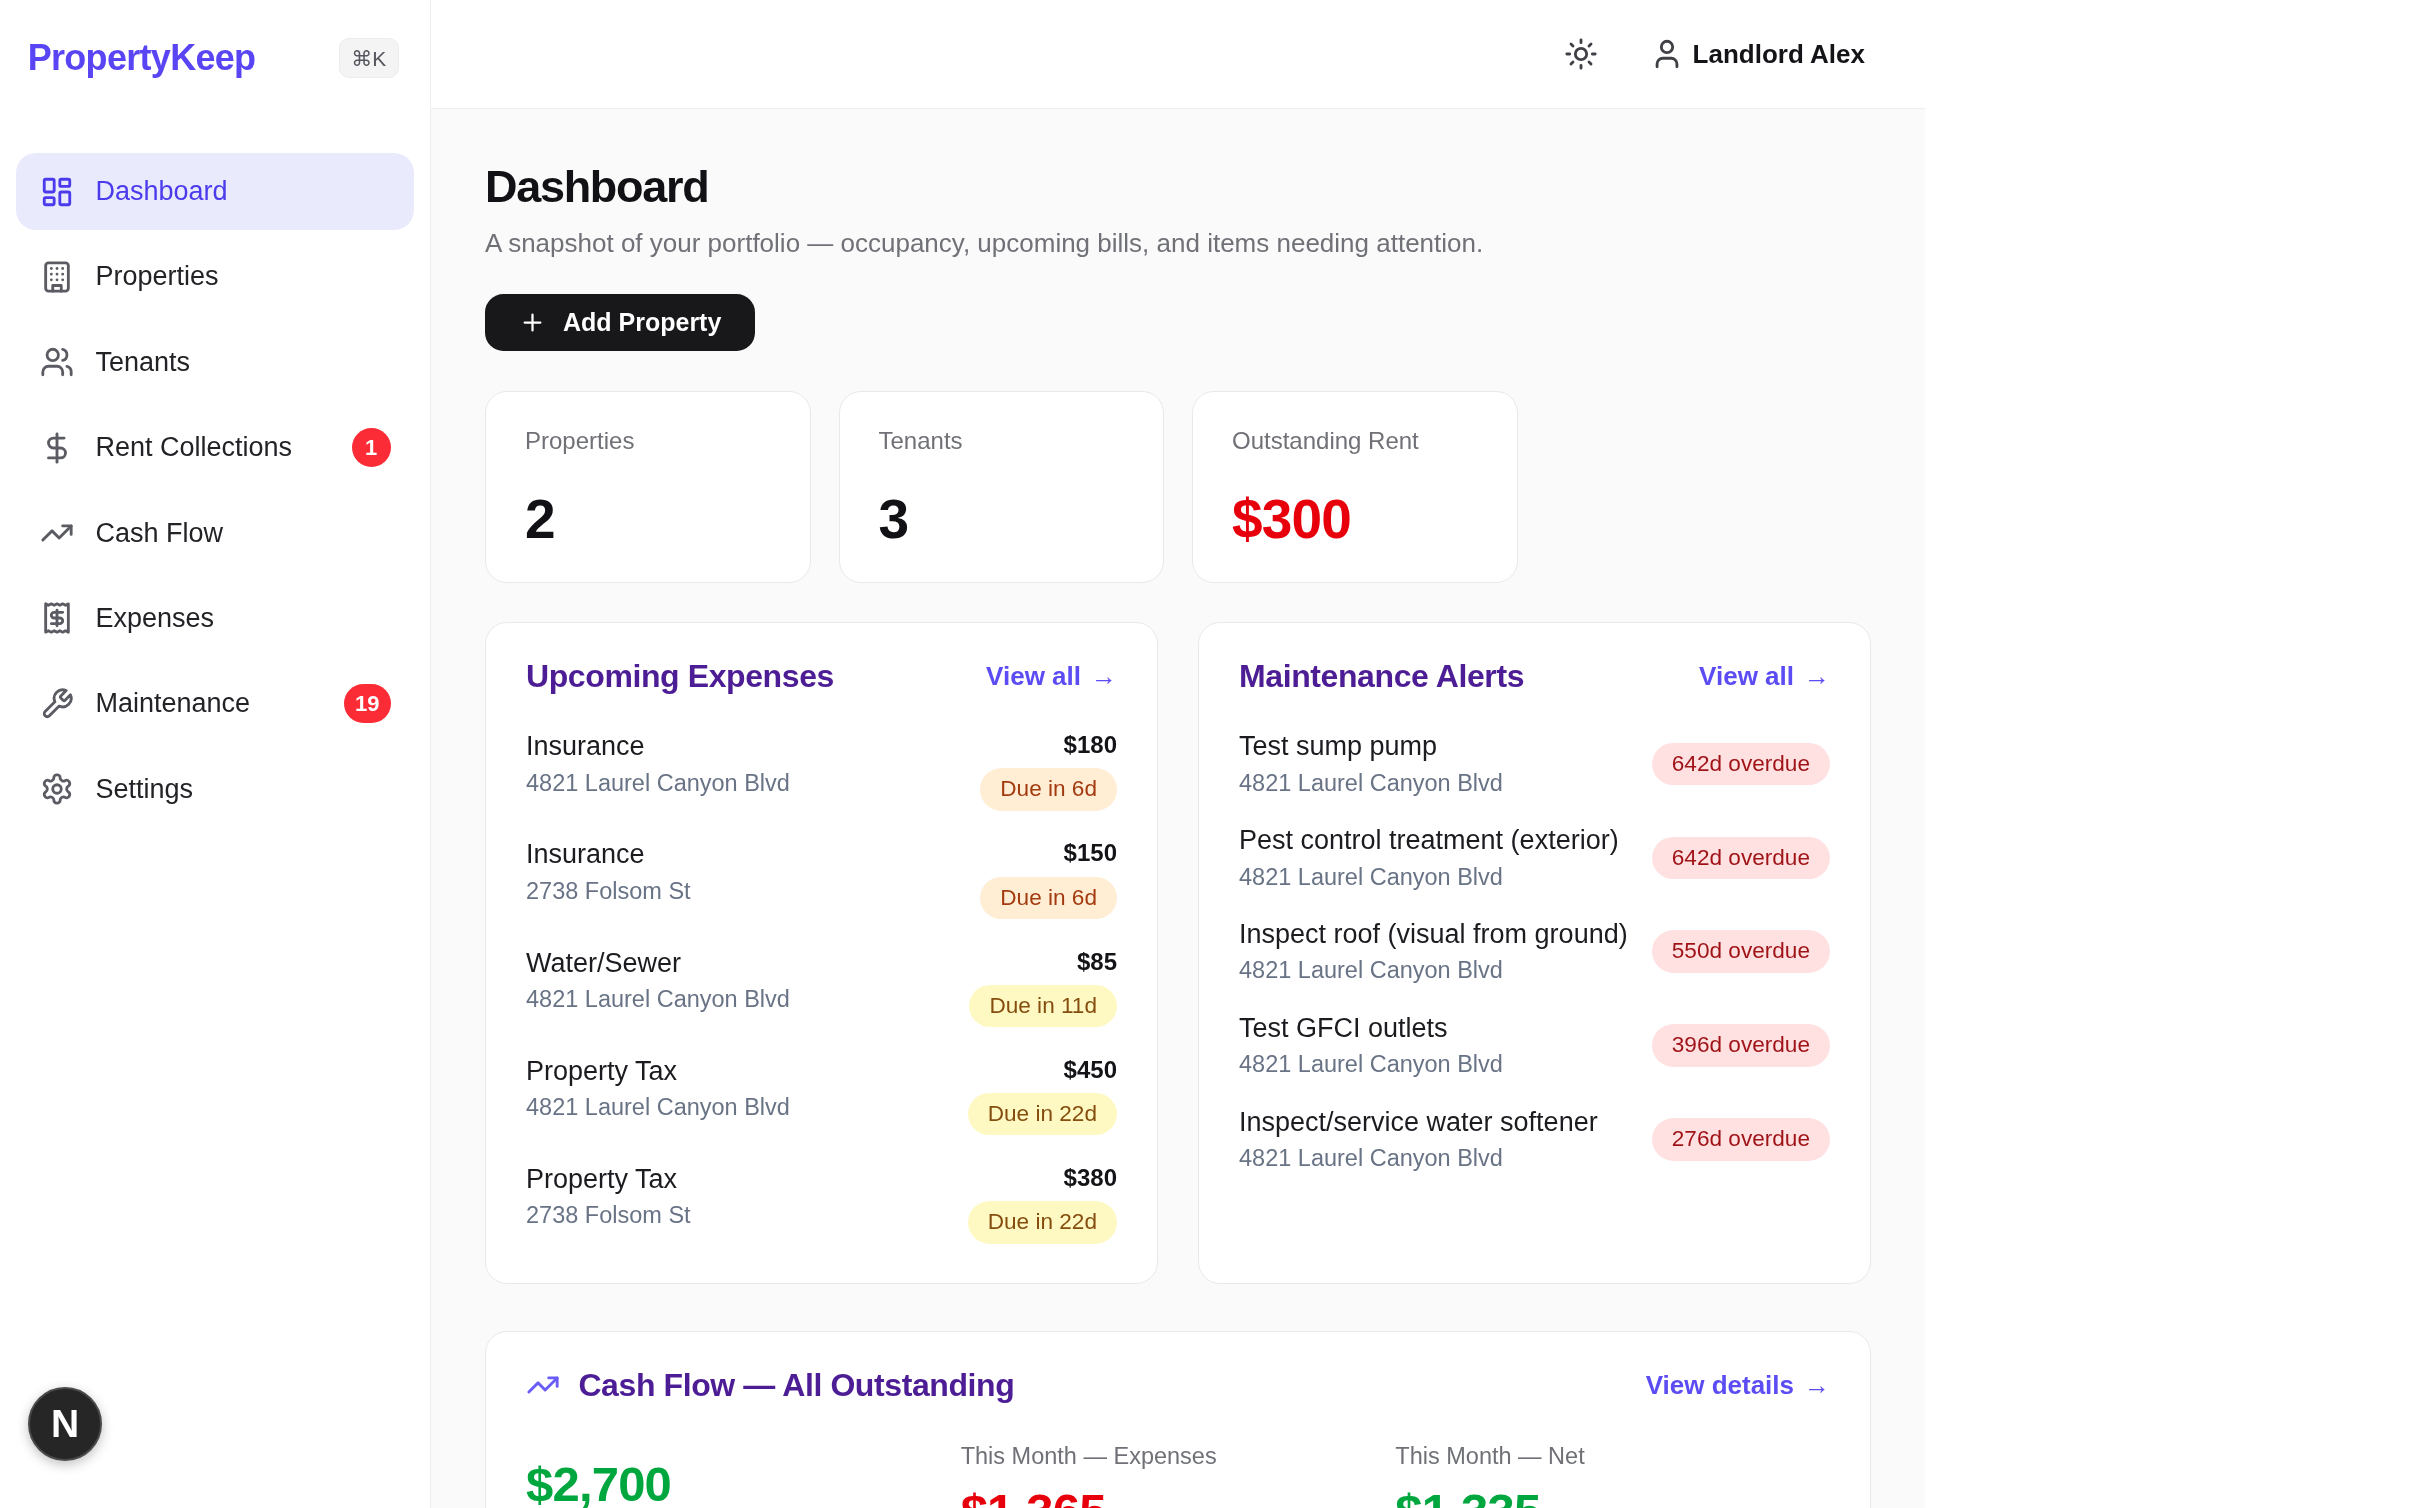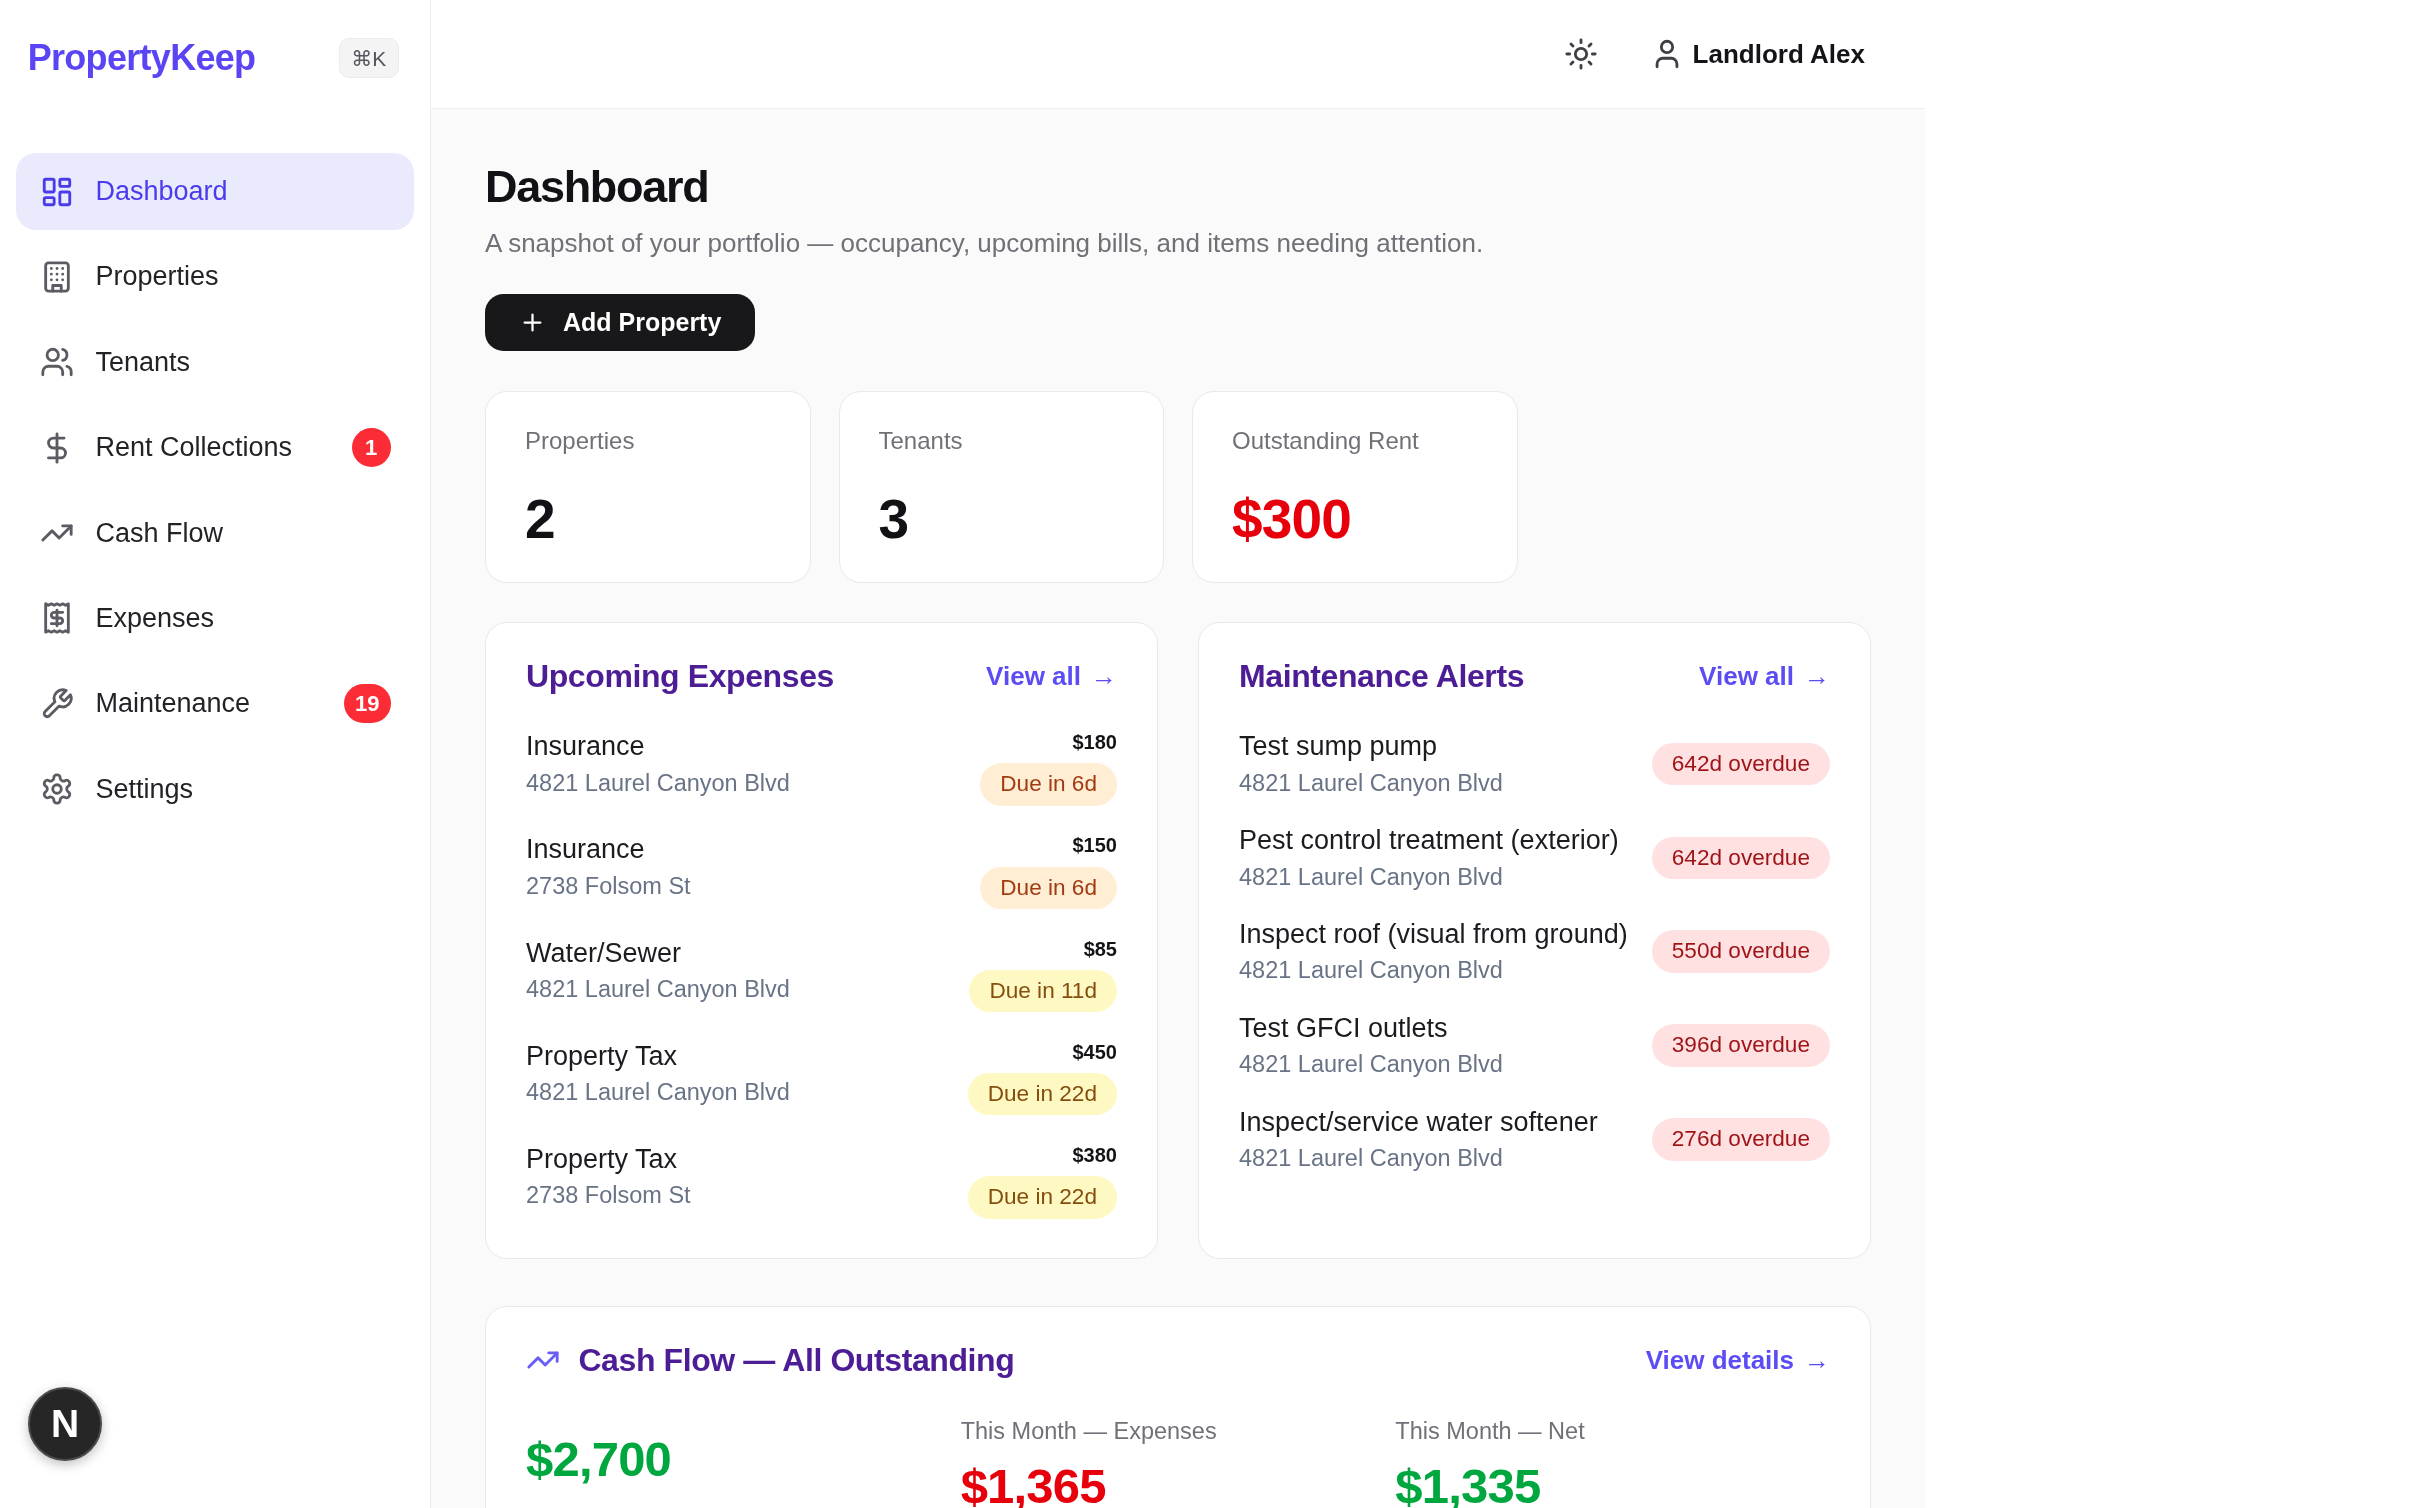--- a/index.html
+++ b/index.html
@@ -86,21 +86,21 @@
   .panel { background:#fff; border:1.7px solid #e9e9ec; border-radius:22px; padding:35px 40px 25px; }
   .panel-head { display:flex; align-items:center; justify-content:space-between; margin-bottom:22px; }
   .panel-title { font-size:32px; font-weight:600; color:#4c1d95; letter-spacing:-0.4px; }
   .link { display:inline-flex; align-items:center; gap:10px; color:#5c4cf4; font-size:26px; font-weight:700; text-decoration:none; cursor:pointer; }
   .link .arrow { font-size:26px; }
 
   .row { display:flex; justify-content:space-between; padding:14.2px 0; }
   .row-name { font-size:27px; font-weight:500; color:#1b1b20; }
   .row-addr { font-size:23.5px; color:#697386; margin-top:7.5px; }
   .row-right { display:flex; flex-direction:column; align-items:flex-end; gap:9.2px; }
-  .row-amount { font-size:20px; font-weight:600; color:#141418; }
+  .row-amount { font-size:24px; font-weight:600; color:#141418; }
   .row.center { align-items:center; }
 
   .pill { font-size:22.6px; font-weight:500; line-height:1; padding:10px 20px; border-radius:837px; white-space:nowrap; }
   .pill.orange { background:#ffedd4; color:#a33b10; }
   .pill.yellow { background:#fef9c2; color:#854d0e; }
   .pill.red    { background:#ffe1e2; color:#9f1216; }
 
   
   .cashflow { margin-top:47px; padding-bottom:75px; }
   .cf-title-wrap { display:flex; align-items:center; gap:18.4px; }

